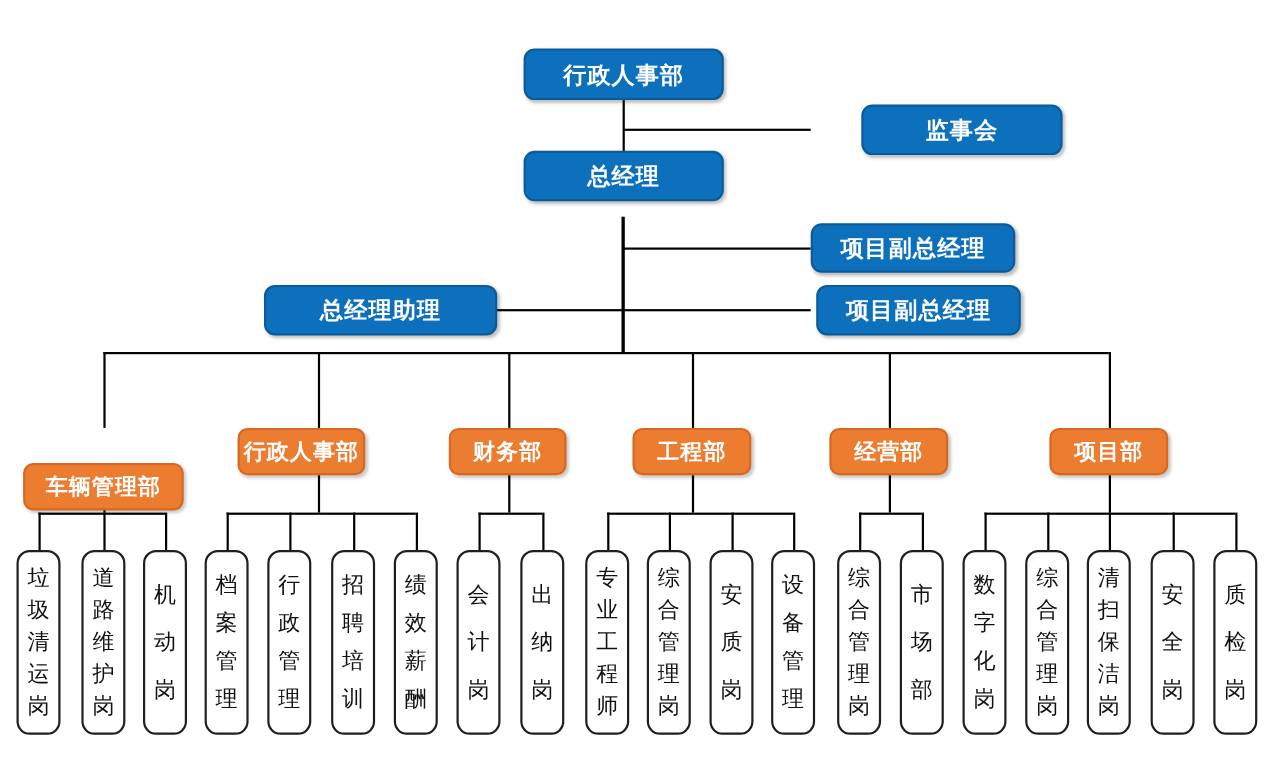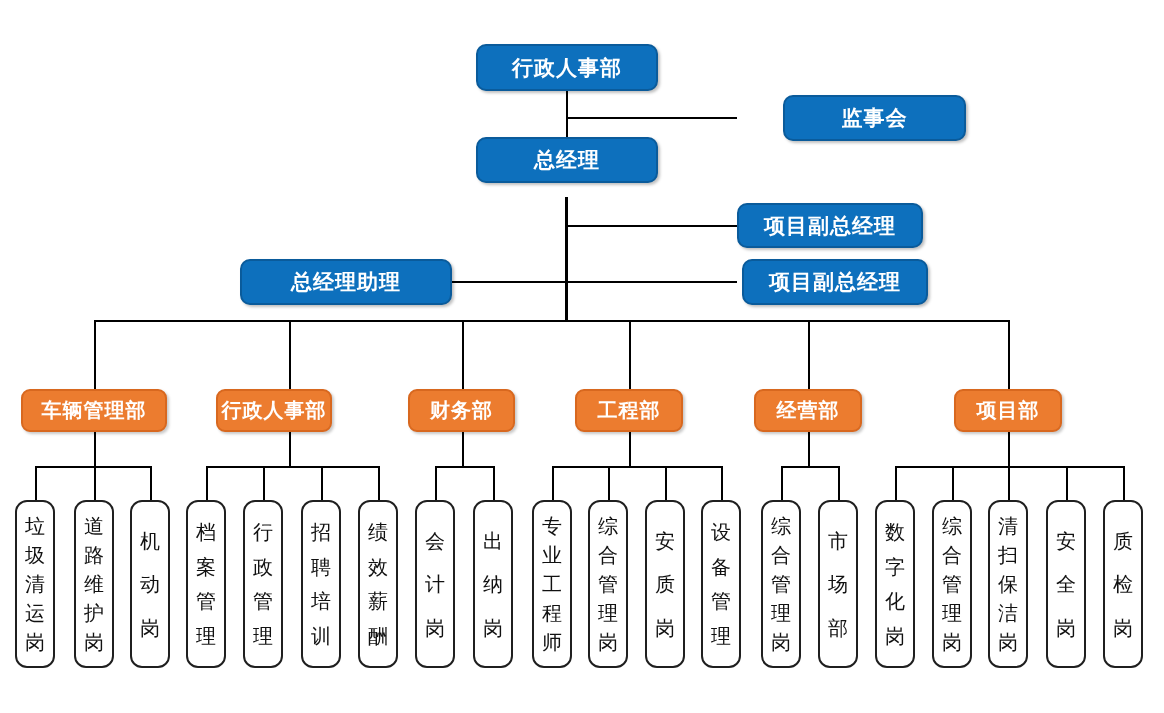--- a/index.html
+++ b/index.html
@@ -98,21 +98,21 @@
   <div class="line v" style="left:1066px;top:466px;height:34px;"></div>
   <div class="line v" style="left:1123px;top:466px;height:34px;"></div>
 
   <div class="exec" style="left:476px;top:44px;width:182px;height:47px;">行政人事部</div>
   <div class="exec" style="left:737px;top:95px;width:183px;height:46px;margin-left:46px;">监事会</div>
   <div class="exec" style="left:476px;top:137px;width:182px;height:46px;">总经理</div>
   <div class="exec" style="left:737px;top:203px;width:186px;height:45px;">项目副总经理</div>
   <div class="exec" style="left:240px;top:259px;width:212px;height:46px;">总经理助理</div>
   <div class="exec" style="left:742px;top:259px;width:186px;height:46px;">项目副总经理</div>
 
-  <div class="dept" style="left:21px;width:146px;">车辆管理部</div>
+  <div class="dept" style="left:21px;width:146px;margin-top:32px;">车辆管理部</div>
   <div class="dept" style="left:216px;width:116px;">行政人事部</div>
   <div class="dept" style="left:408px;width:107px;">财务部</div>
   <div class="dept" style="left:575px;width:108px;">工程部</div>
   <div class="dept" style="left:754px;width:108px;">经营部</div>
   <div class="dept" style="left:954px;width:108px;">项目部</div>
 
   <div class="pos" style="left:15px;">
       <div class="vtext">
         <span>垃</span>
         <span>圾</span>

